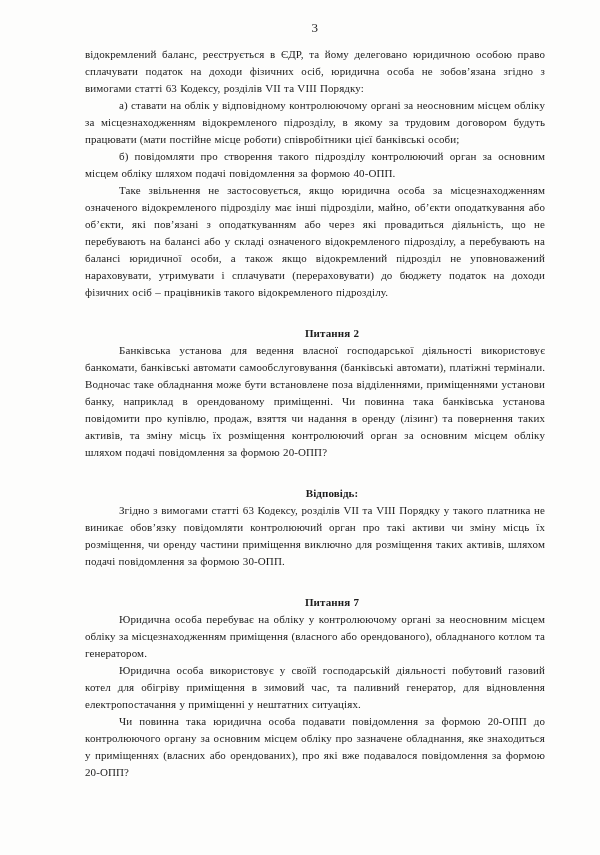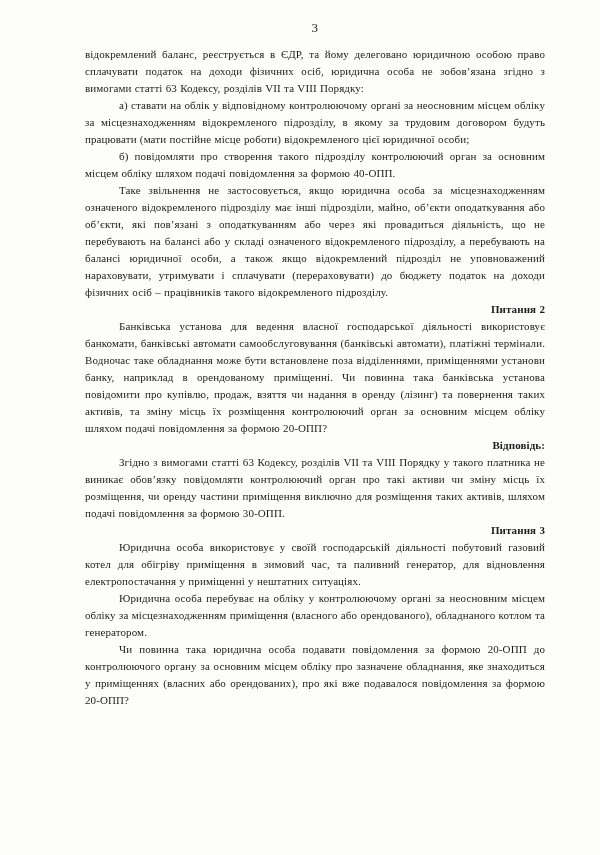--- a/index.html
+++ b/index.html
@@ -32,50 +32,50 @@
     text-align: justify;
     text-indent: 34px;
     letter-spacing: 0.1px;
     word-spacing: 0.4px;
   }
   .par.flush {
     text-indent: 0;
   }
   .heading {
     font-weight: bold;
-    text-align: right;
-    margin-top: 0;
+    text-align: center;
+    margin-top: 24px;
   }
   .answer-heading {
   }
 </style>
 </head>
 <body>
 
 <div class="page">
 
   <div class="page-number">3</div>
 
   <p class="par flush">відокремлений баланс,  реєструється в ЄДР, та йому делеговано юридичною особою право сплачувати податок на доходи фізичних осіб, юридична особа не зобов’язана згідно з вимогами статті 63 Кодексу, розділів VII та VIII Порядку:</p>
 
-  <p class="par">а) ставати на облік у відповідному контролюючому органі за неосновним місцем обліку за місцезнаходженням відокремленого підрозділу, в якому за трудовим договором будуть працювати (мати постійне місце роботи) відокремленого цієї юридичної особи;</p>
+  <p class="par">а) ставати на облік у відповідному контролюючому органі за неосновним місцем обліку за місцезнаходженням відокремленого підрозділу, в якому за трудовим договором будуть працювати (мати постійне місце роботи) співробітники цієї банківські особи;</p>
 
   <p class="par">б) повідомляти про створення такого підрозділу контролюючий орган за основним місцем обліку шляхом подачі повідомлення за формою 40-ОПП.</p>
 
   <p class="par">Таке звільнення не застосовується, якщо юридична особа за місцезнаходженням означеного відокремленого підрозділу має інші підрозділи, майно, об’єкти оподаткування або об’єкти, які пов’язані з оподаткуванням або через які провадиться діяльність, що не перебувають на балансі або у складі означеного відокремленого підрозділу, а перебувають на балансі юридичної особи, а також якщо відокремлений підрозділ не уповноважений нараховувати, утримувати і сплачувати (перераховувати) до бюджету податок на доходи фізичних осіб – працівників такого відокремленого підрозділу.</p>
 
   <p class="par heading">Питання 2</p>
 
   <p class="par">Банківська установа для ведення власної господарської діяльності використовує банкомати,  банківські автомати самообслуговування (банківські автомати), платіжні термінали. Водночас таке обладнання може бути встановлене поза відділеннями, приміщеннями установи банку, наприклад в орендованому приміщенні. Чи повинна така банківська установа повідомити про купівлю, продаж, взяття чи надання в оренду (лізинг) та повернення таких активів, та зміну місць їх розміщення контролюючий орган за основним місцем обліку шляхом подачі повідомлення за формою 20-ОПП?</p>
 
   <p class="par heading answer-heading">Відповідь:</p>
 
   <p class="par">Згідно з вимогами статті 63 Кодексу, розділів VII та VIII Порядку у такого платника не виникає обов’язку повідомляти контролюючий орган про такі активи чи зміну місць їх розміщення, чи оренду частини приміщення виключно для розміщення таких активів, шляхом подачі повідомлення за формою 30-ОПП.</p>
 
-  <p class="par heading">Питання 3</p>
+  <p class="par heading">Питання 7</p>
+
+  <p class="par">Юридична особа перебуває на обліку у контролюючому органі за неосновним місцем обліку за місцезнаходженням приміщення (власного або орендованого), обладнаного котлом та генератором.</p>
 
   <p class="par">Юридична особа використовує у своїй господарській діяльності побутовий газовий котел для обігріву приміщення в зимовий час, та паливний генератор, для відновлення електропостачання у приміщенні у нештатних ситуаціях.</p>
-
-  <p class="par">Юридична особа перебуває на обліку у контролюючому органі за неосновним місцем обліку за місцезнаходженням приміщення (власного або орендованого), обладнаного котлом та генератором.</p>
 
   <p class="par">Чи повинна така юридична особа подавати повідомлення за формою 20-ОПП до контролюючого органу за основним місцем обліку про зазначене обладнання, яке знаходиться у приміщеннях (власних або орендованих), про які вже подавалося повідомлення за формою 20-ОПП?</p>
 
 </div>
 
 </body></html>

